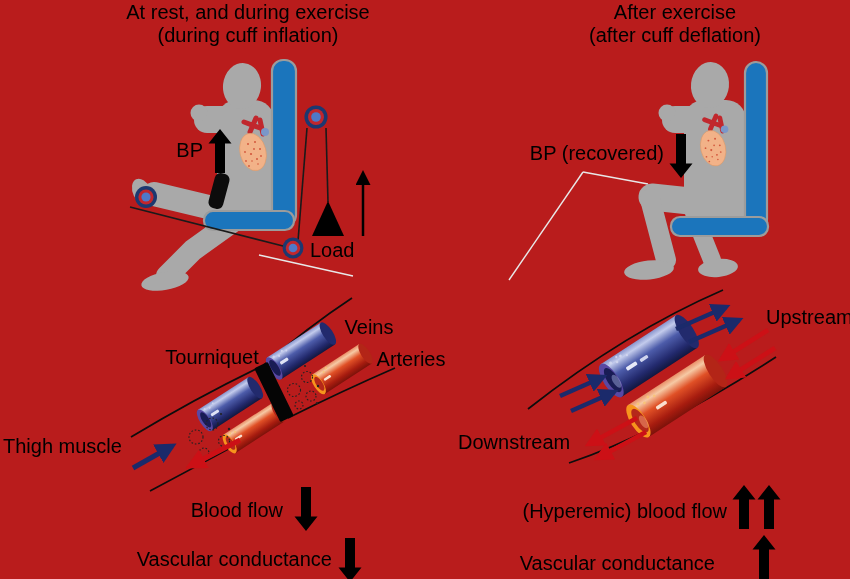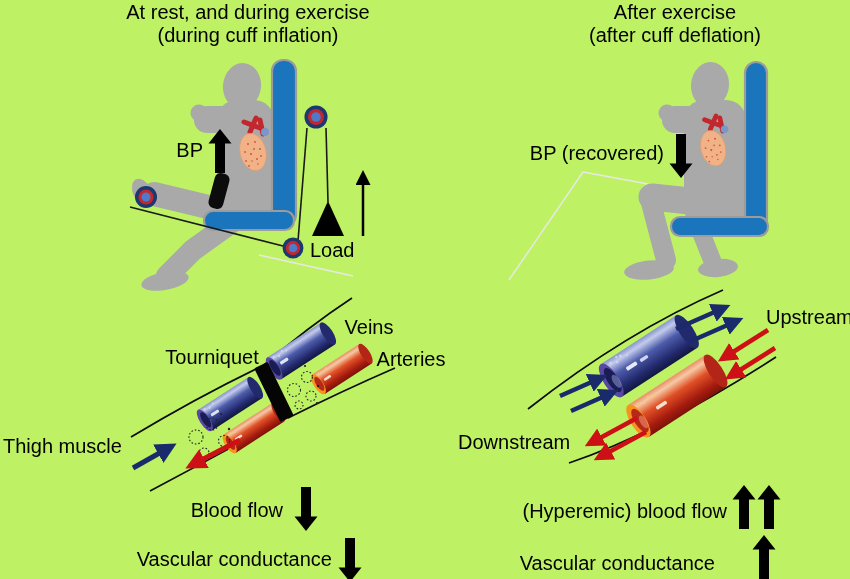--- a/index.html
+++ b/index.html
@@ -1,16 +1,16 @@
 <!DOCTYPE html>
 <html><head>
 <meta charset="utf-8">
 <style>
   html,body{margin:0;padding:0;background:#ffffff;}
-  #stage{position:relative;width:850px;height:579px;background:#bef264;overflow:hidden;
+  #stage{position:relative;width:850px;height:579px;background:#b91c1c;overflow:hidden;
          font-family:"Liberation Sans", sans-serif;text-decoration:underline;}
   svg text{font-family:"Liberation Sans", sans-serif;fill:#000000;}
   .lbl{font-size:20px;}
   .ttl{font-size:20px;}
 </style>
 </head>
 <body>
 
 <div id="stage">
 <svg width="850" height="579" viewBox="0 0 850 579">

